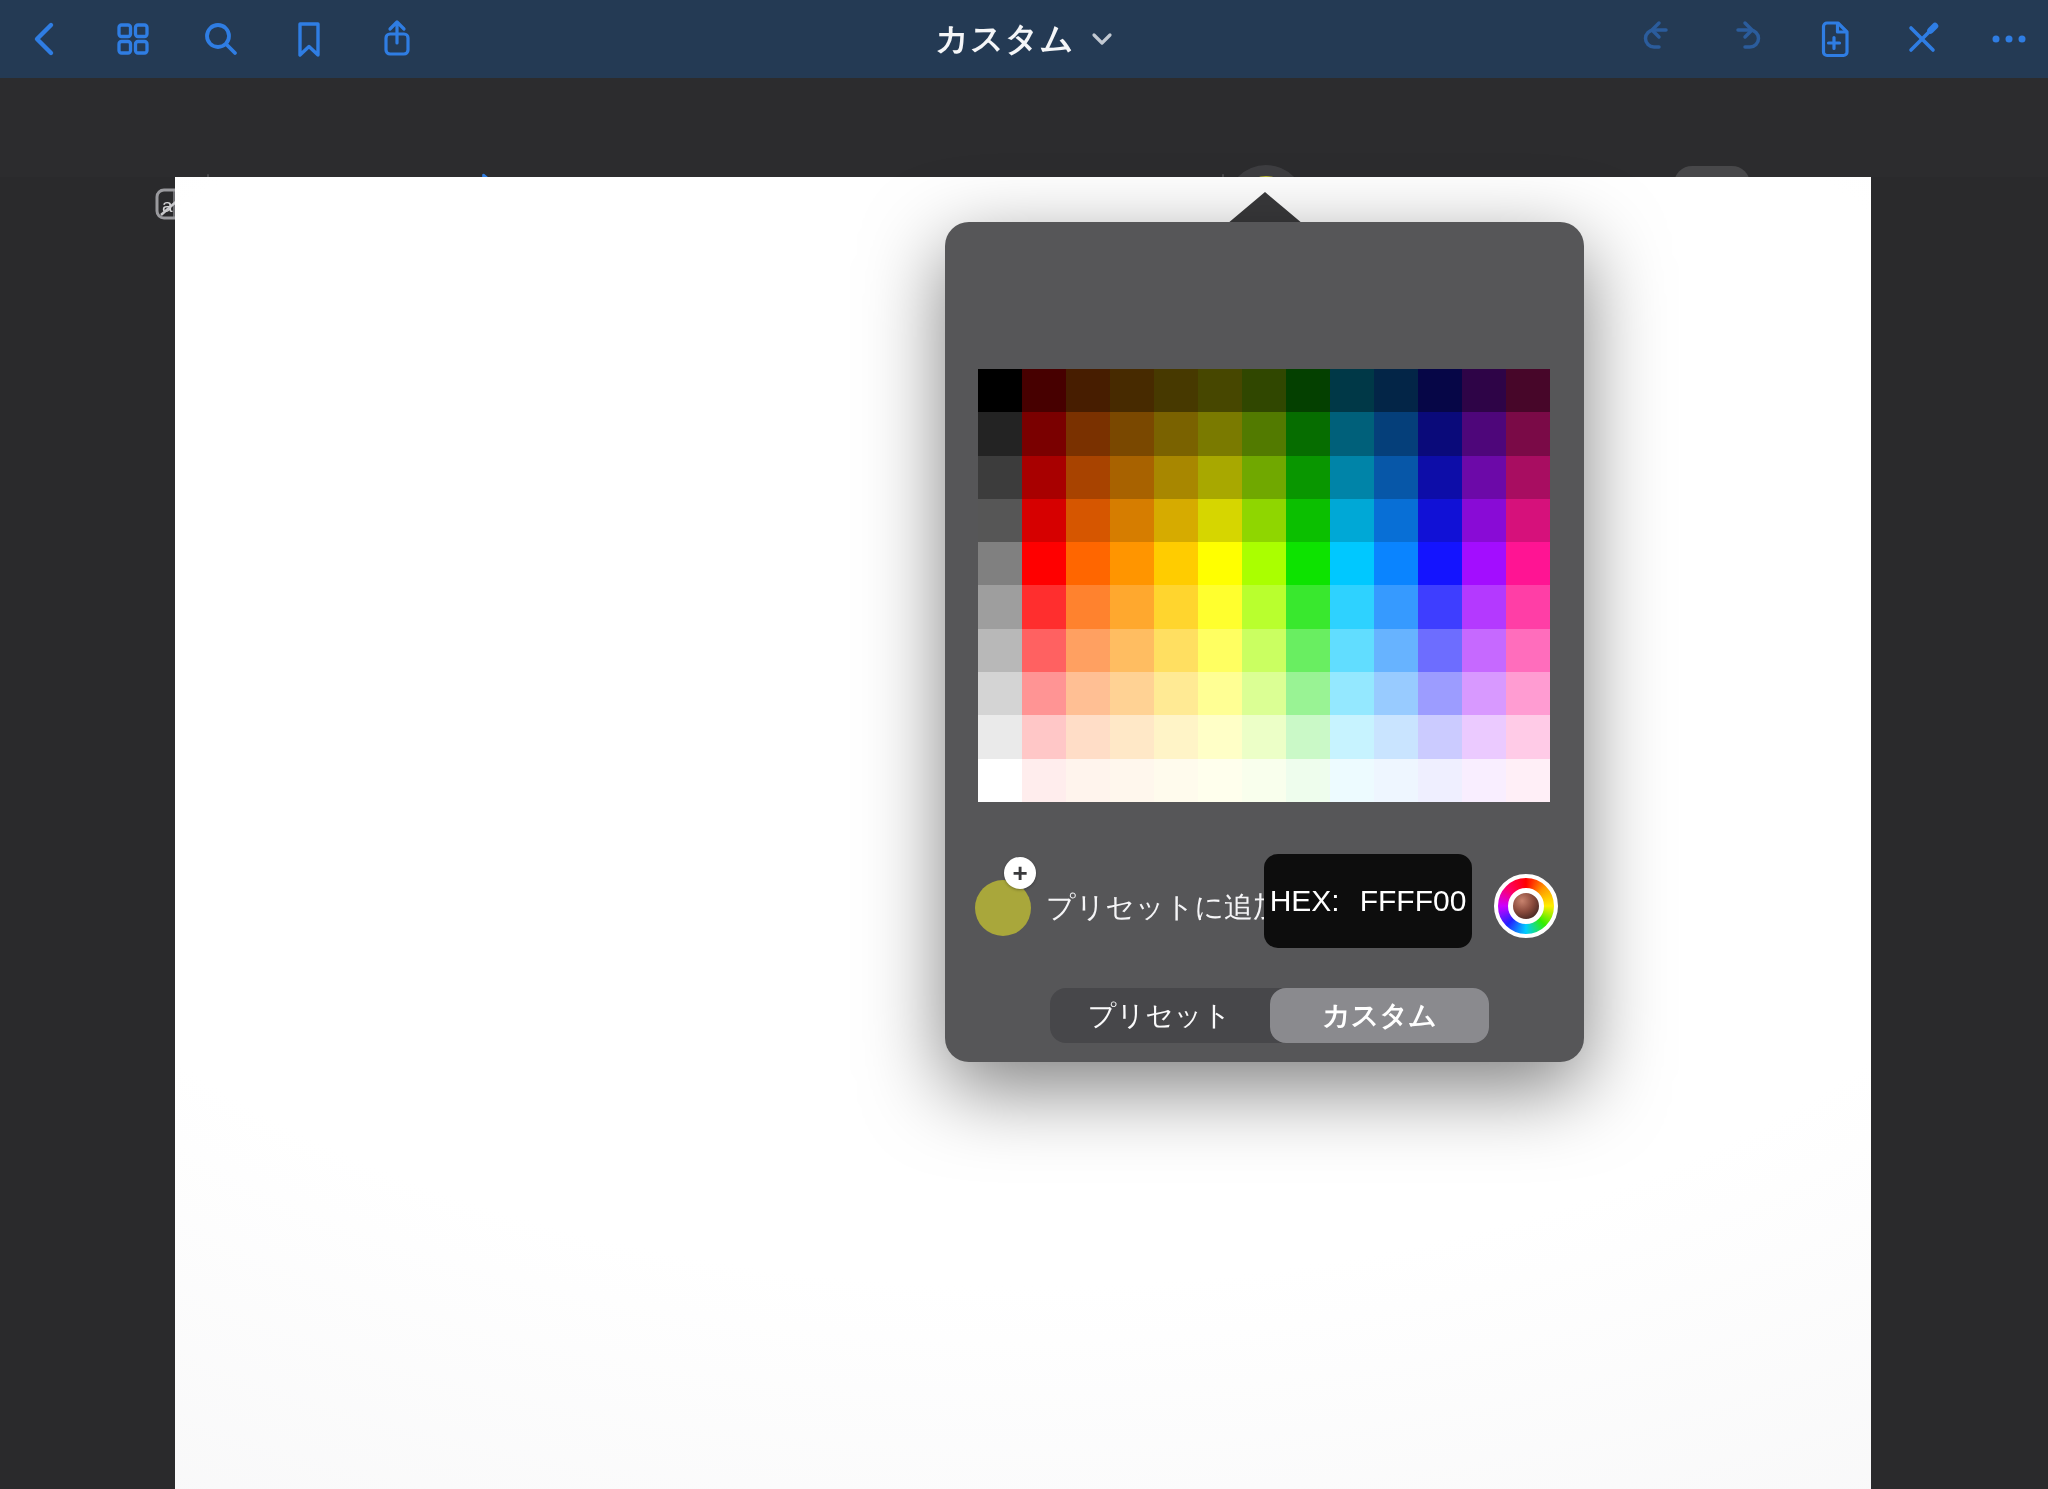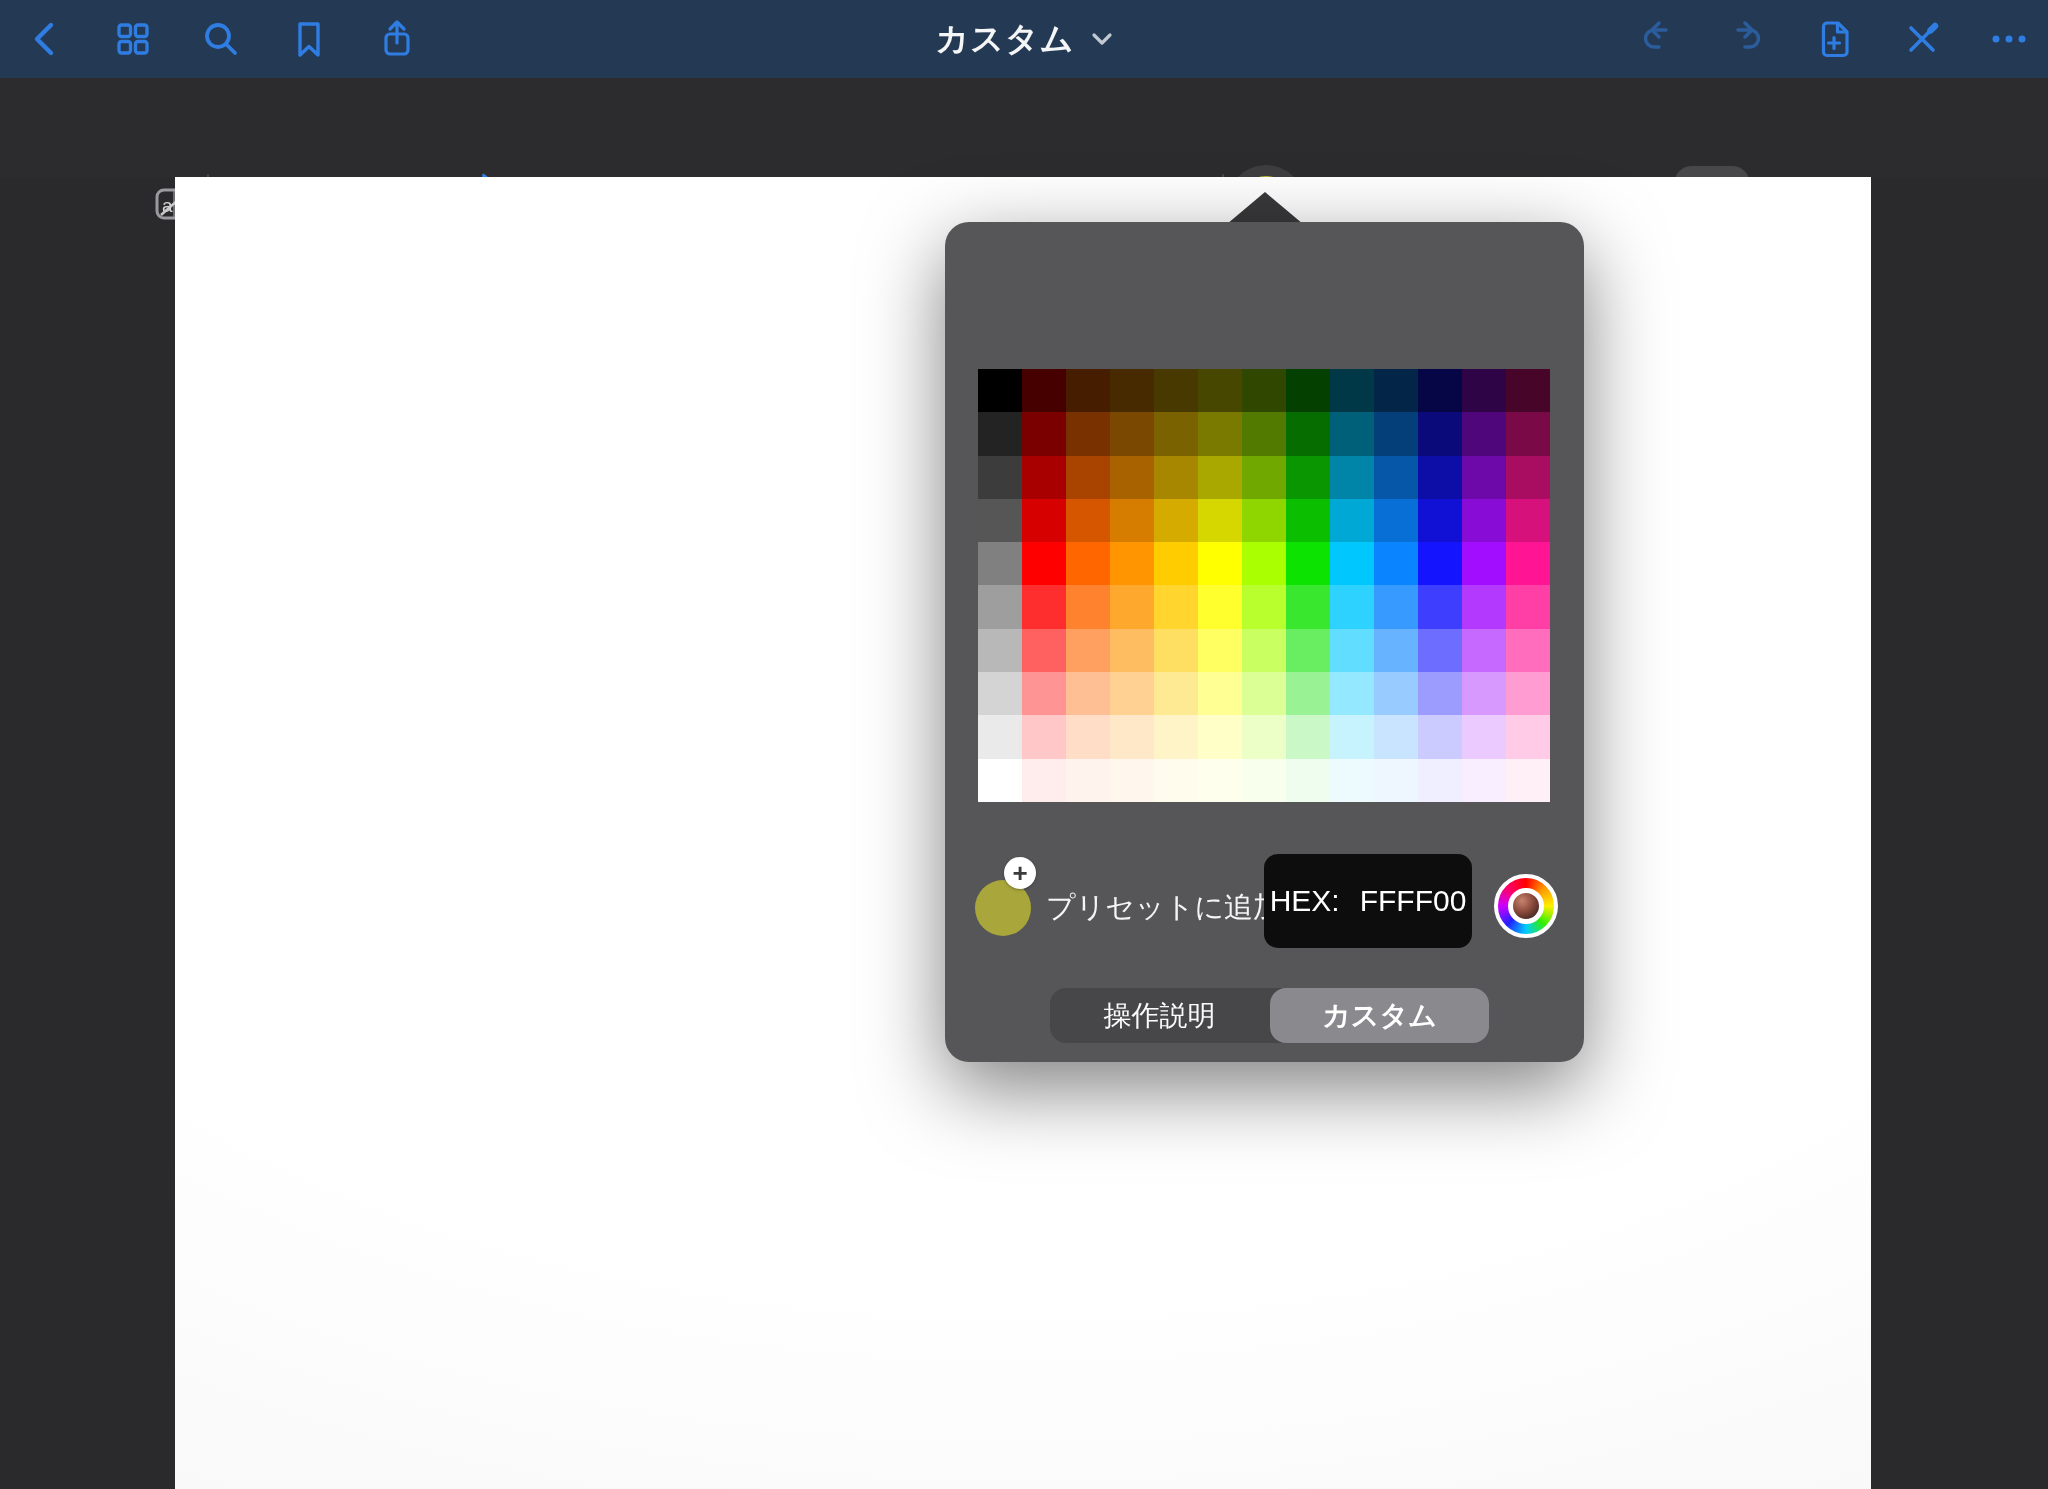--- a/index.html
+++ b/index.html
@@ -396,18 +396,18 @@
     <div class="hex-box">
       <span>HEX:</span>
       <span>FFFF00</span>
     </div>
 
     <div class="wheel">
       <div class="wheel-core"></div>
     </div>
 
     <div class="seg-track">
-      <div class="seg left">操作説明</div>
+      <div class="seg left">プリセット</div>
       <div class="seg right">カスタム</div>
     </div>
   </div>
 
 </div>
 
 </body></html>

